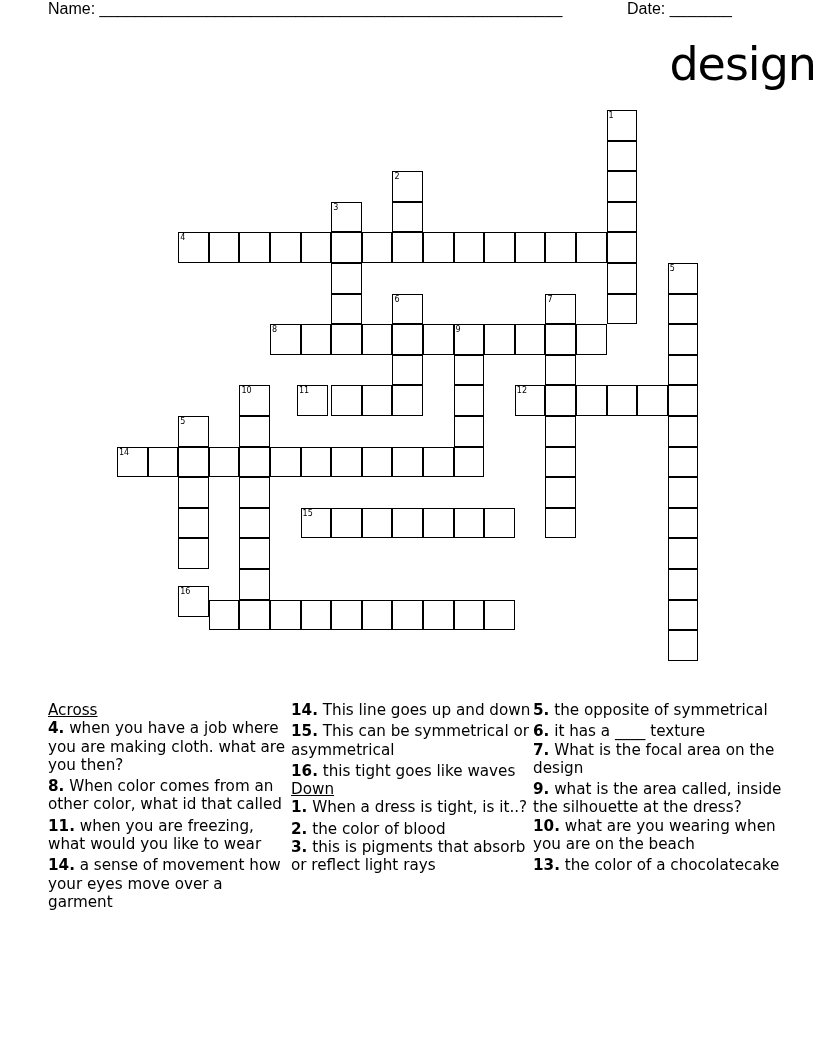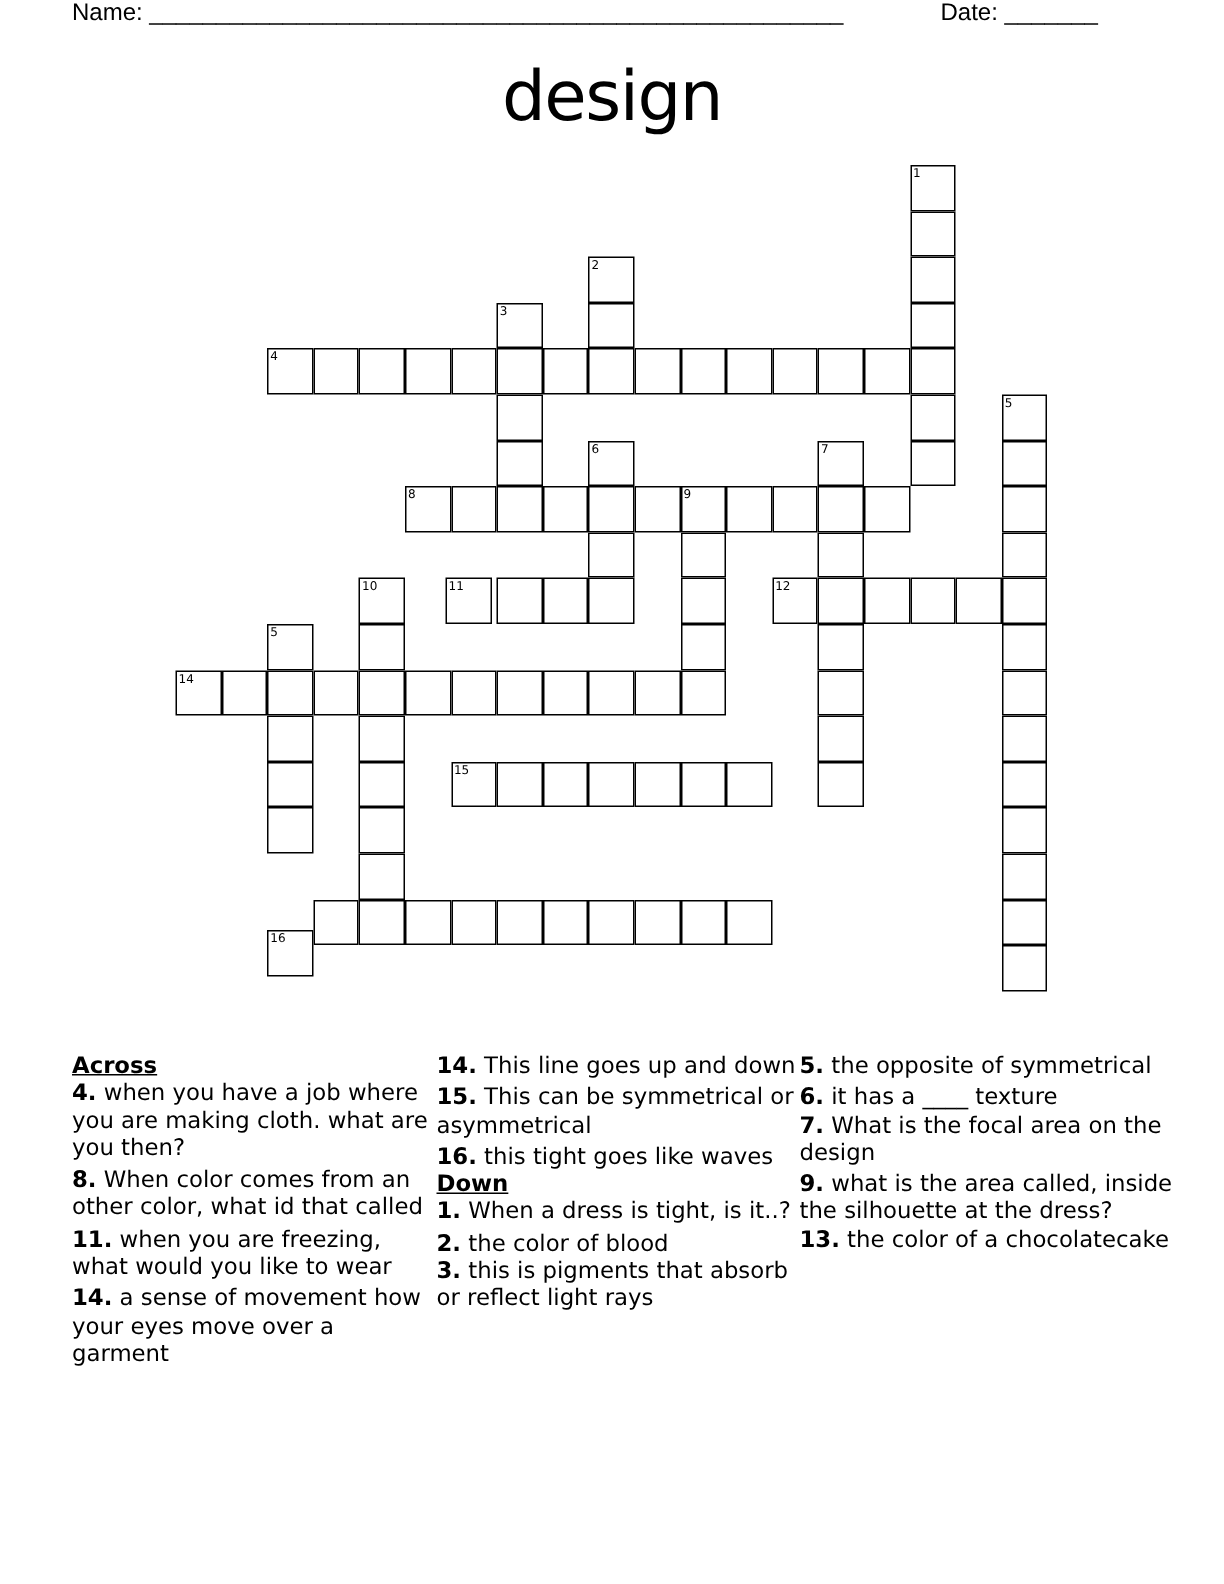--- a/index.html
+++ b/index.html
@@ -1,28 +1,28 @@
 <!DOCTYPE html>
 <html><head>
 <meta charset="utf-8">
 <style>
   html, body { margin:0; padding:0; background:#ffffff; }
   body { width:816px; height:1056px; position:relative; overflow:hidden; font-family:"DejaVu Sans", sans-serif; color:#000; }
   .hdr { position:absolute; top:0; font-family:"Liberation Sans", sans-serif; font-size:16px; line-height:18px; }
   .hdr-name { left:48px; }
   .hdr-date { left:627px; }
-  .title { position:absolute; top:34px; left:0; width:816px; text-align:center; font-family:"DejaVu Sans", sans-serif; font-size:46px; line-height:60px; letter-spacing:-1px; }
+  .title { position:absolute; top:34px; left:0; width:816px; text-align:right; font-family:"DejaVu Sans", sans-serif; font-size:46px; line-height:60px; letter-spacing:-1px; }
   #grid { position:absolute; left:0; top:0; width:816px; height:680px; }
   .cell { position:absolute; width:30.6px; height:30.6px; box-sizing:border-box; border:1.5px solid #000; background:#fff; }
   .cell .num { position:absolute; left:1px; top:0px; font-family:"DejaVu Sans", sans-serif; font-size:8px; line-height:9px; }
   .col { position:absolute; top:701px; width:240px; font-family:"DejaVu Sans", sans-serif; font-size:15.2px; line-height:18.3px; }
   .col1 { left:48px; }
   .col2 { left:291px; }
   .col3 { left:533px; width:250px; }
-  .sec { font-weight:bold; text-decoration:underline; }
+  .sec { font-weight:normal; text-decoration:underline; }
   .clue { margin-bottom:3px; }
   .clue b { font-weight:bold; }
 </style>
 </head>
 <body>
 
 <div class="hdr hdr-name">Name: ____________________________________________________</div>
 <div class="hdr hdr-date">Date: _______</div>
 
 <div class="title">design</div>
@@ -151,21 +151,21 @@
     <div class="cell" style="left: 423px; top: 446.6px;"></div>
     <div class="cell" style="left: 300.6px; top: 507.8px;">
       <span class="num">15</span>
     </div>
     <div class="cell" style="left: 331.2px; top: 507.8px;"></div>
     <div class="cell" style="left: 361.8px; top: 507.8px;"></div>
     <div class="cell" style="left: 392.4px; top: 507.8px;"></div>
     <div class="cell" style="left: 423px; top: 507.8px;"></div>
     <div class="cell" style="left: 453.6px; top: 507.8px;"></div>
     <div class="cell" style="left: 484.2px; top: 507.8px;"></div>
-    <div class="cell" style="left: 178.2px; top: 620px;">
+    <div class="cell" style="left: 178.2px; top: 586px;">
       <span class="num">16</span>
     </div>
     <div class="cell" style="left: 208.8px; top: 599.6px;"></div>
     <div class="cell" style="left: 270px; top: 599.6px;"></div>
     <div class="cell" style="left: 300.6px; top: 599.6px;"></div>
     <div class="cell" style="left: 331.2px; top: 599.6px;"></div>
     <div class="cell" style="left: 361.8px; top: 599.6px;"></div>
     <div class="cell" style="left: 392.4px; top: 599.6px;"></div>
     <div class="cell" style="left: 423px; top: 599.6px;"></div>
     <div class="cell" style="left: 453.6px; top: 599.6px;"></div>
@@ -188,14 +188,15 @@
   <div class="clue"><b>1.</b><span> When a dress is tight, is it..?</span></div>
   <div class="clue" style="margin-bottom:0"><b>2.</b><span> the color of blood</span></div>
   <div class="clue"><b>3.</b><span> this is pigments that absorb or reflect light rays</span></div>
 </div>
 
 <div class="col col3">
   <div class="clue"><b>5.</b><span> the opposite of symmetrical</span></div>
   <div class="clue" style="margin-bottom:0"><b>6.</b><span> it has a ____ texture</span></div>
   <div class="clue"><b>7.</b><span> What is the focal area on the design</span></div>
   <div class="clue" style="margin-bottom:0"><b>9.</b><span> what is the area called, inside the silhouette at the dress?</span></div>
+  <div class="clue"><b>10.</b><span> what are you wearing when you are on the beach</span></div>
   <div class="clue"><b>13.</b><span> the color of a chocolatecake</span></div>
 </div>
 
 </body></html>

